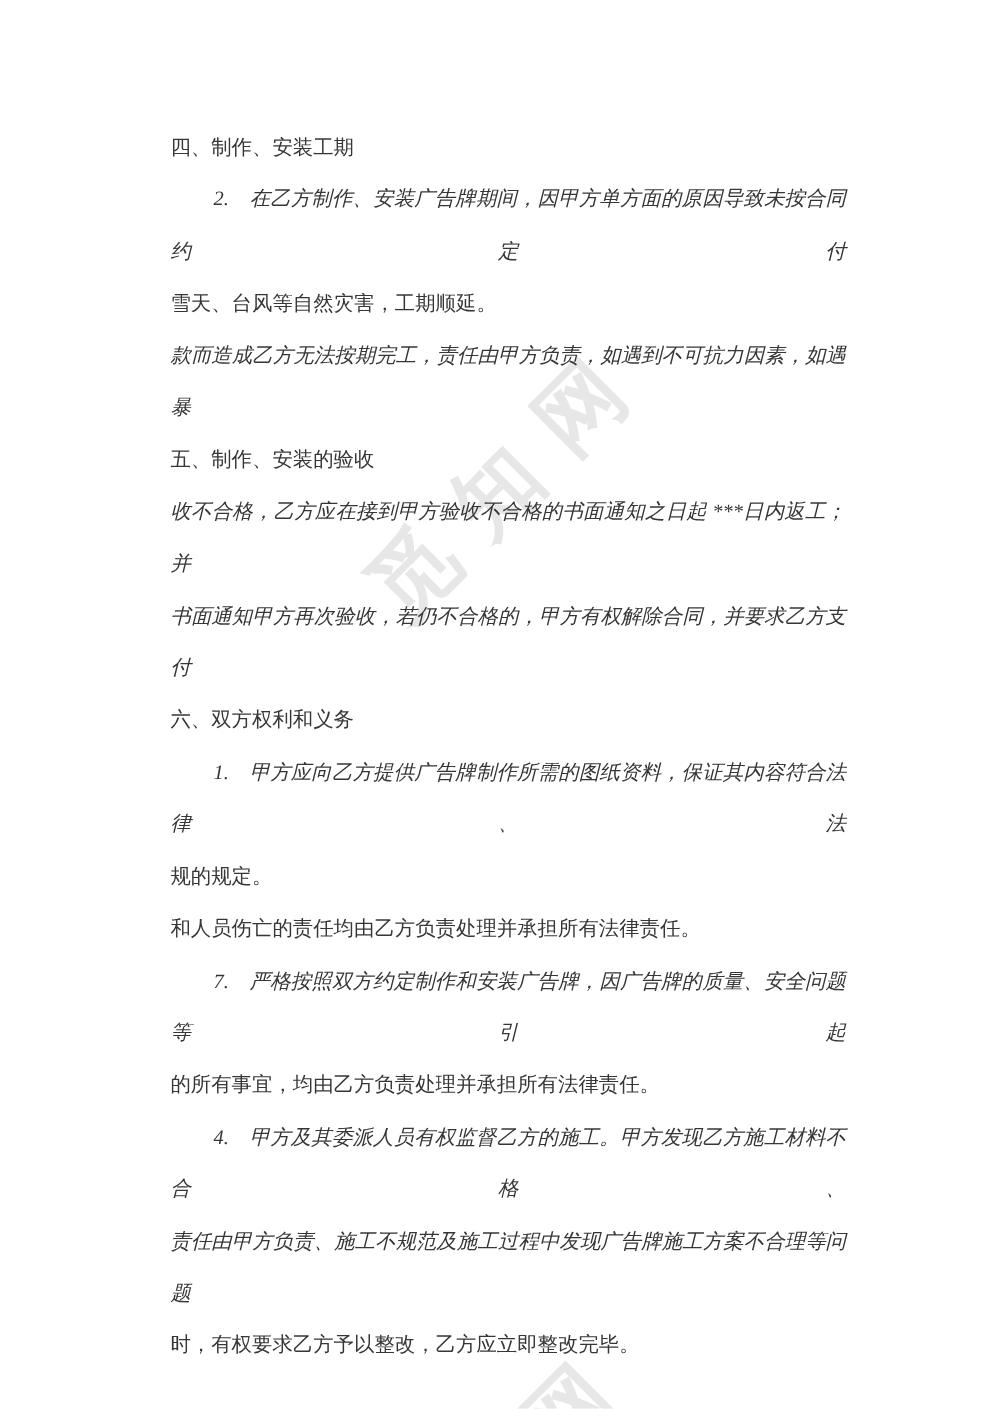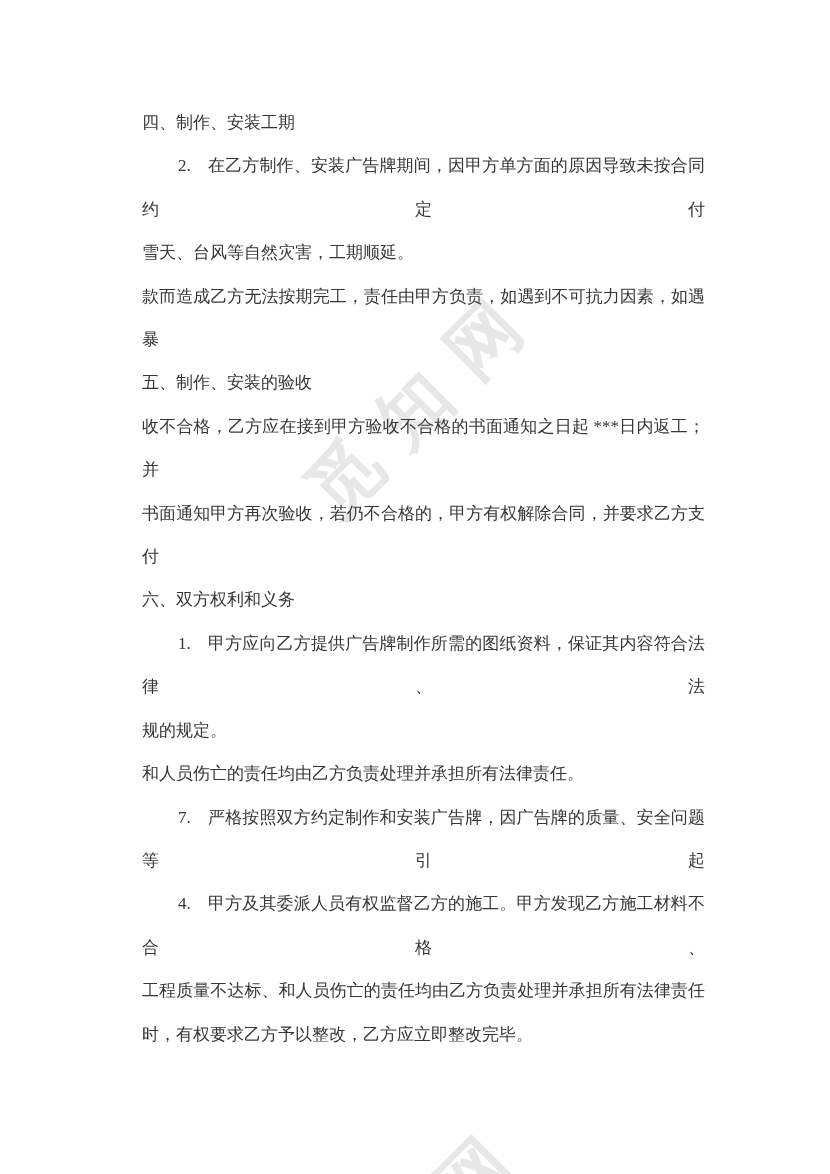--- a/index.html
+++ b/index.html
@@ -37,21 +37,21 @@
     z-index: 1;
     font-size: 17px;
     line-height: 43.4px;
   }
   .line {
     text-align: justify;
     word-break: break-all;
     white-space: pre-wrap;
     margin-left: 20px;
   }
-  .line.fill { text-align-last: justify; }
+  .line.fill { text-align-last: justify; font-style: italic; }
   .line.indent { text-indent: 36px; }
   .line.heading { text-align-last: auto; }
 </style>
 </head>
 <body>
 
 <div class="page" style="background: rgb(255, 255, 255);">
 
   <div class="watermark mid" style="color: rgb(231, 231, 231);">觅知网</div>
 
@@ -63,18 +63,19 @@
       <div class="line">雪天、台风等自然灾害，工期顺延。</div>
       <div class="line fill">款而造成乙方无法按期完工，责任由甲方负责，如遇到不可抗力因素，如遇暴</div>
       <div class="line heading">五、制作、安装的验收</div>
       <div class="line fill">收不合格，乙方应在接到甲方验收不合格的书面通知之日起 ***日内返工；并</div>
       <div class="line fill">书面通知甲方再次验收，若仍不合格的，甲方有权解除合同，并要求乙方支付</div>
       <div class="line heading">六、双方权利和义务</div>
       <div class="line indent fill">1.　甲方应向乙方提供广告牌制作所需的图纸资料，保证其内容符合法律、法</div>
       <div class="line">规的规定。</div>
       <div class="line">和人员伤亡的责任均由乙方负责处理并承担所有法律责任。</div>
       <div class="line indent fill">7.　严格按照双方约定制作和安装广告牌，因广告牌的质量、安全问题等引起</div>
+      <div class="line">的所有事宜，均由乙方负责处理并承担所有法律责任。</div>
       <div class="line indent fill">4.　甲方及其委派人员有权监督乙方的施工。甲方发现乙方施工材料不合格、</div>
-      <div class="line fill">工程质量不达标、和人员伤亡的责任均由乙方负责处理并承担所有法律责任</div>
+      <div class="line fill">责任由甲方负责、施工不规范及施工过程中发现广告牌施工方案不合理等问题</div>
       <div class="line">时，有权要求乙方予以整改，乙方应立即整改完毕。</div>
     </div>
 
 </div>
 
 </body></html>

